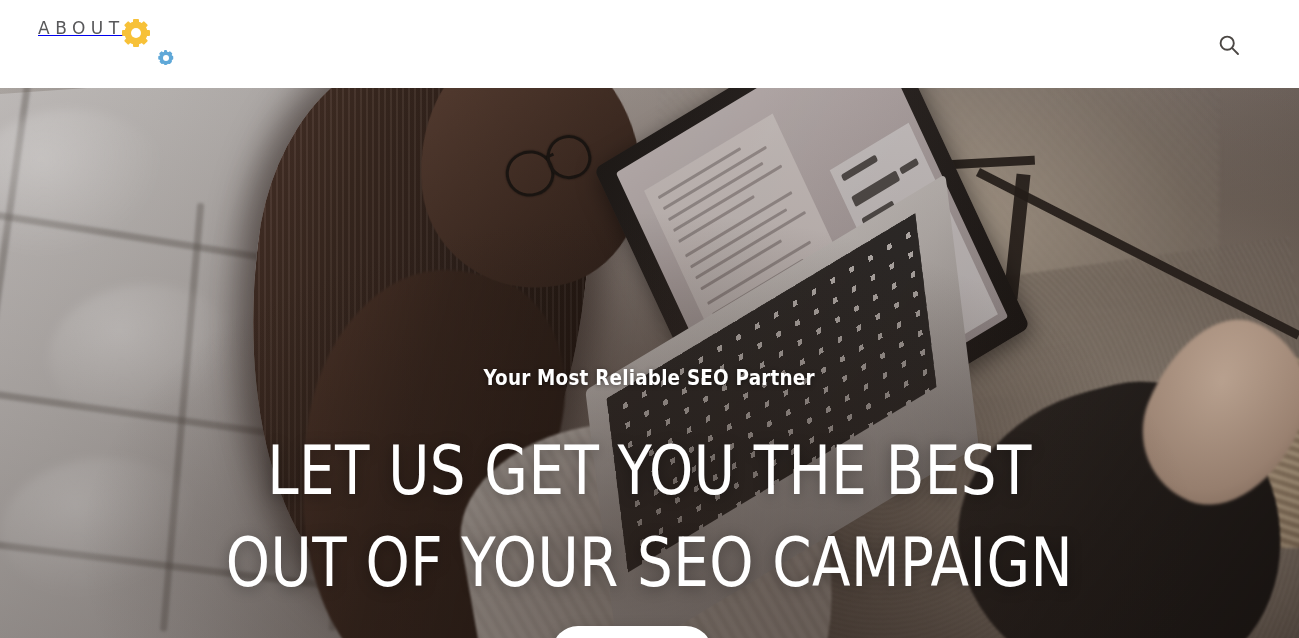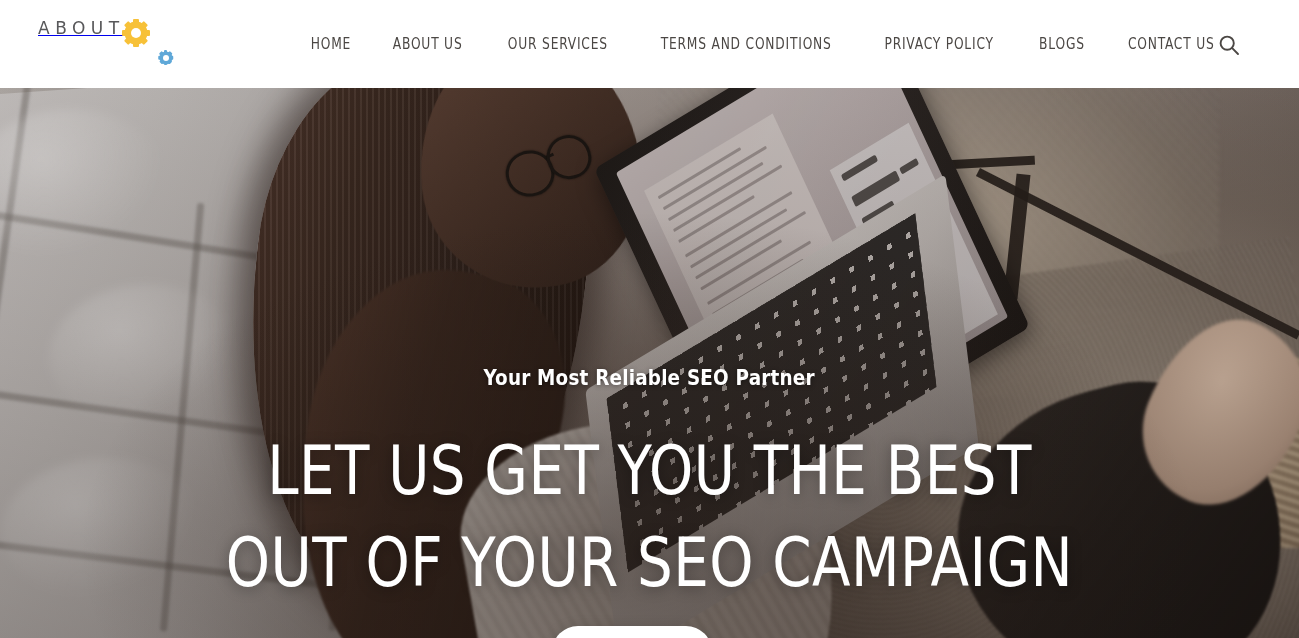--- a/index.html
+++ b/index.html
@@ -353,29 +353,20 @@
       <span class="gear gear-blue">
         <span class="tooth" style="transform:rotate(0deg)"></span>
         <span class="tooth" style="transform:rotate(45deg)"></span>
         <span class="tooth" style="transform:rotate(90deg)"></span>
         <span class="tooth" style="transform:rotate(135deg)"></span>
         <span class="ring"></span>
         <span class="hole"></span>
       </span>
     </a>
 
-    <nav class="main-nav">
-      <a class="nav-link" href="#">HOME</a>
-      <a class="nav-link" href="#">ABOUT US</a>
-      <a class="nav-link" href="#">OUR SERVICES</a>
-      <a class="nav-link" href="#">TERMS AND CONDITIONS</a>
-      <a class="nav-link" href="#">PRIVACY POLICY</a>
-      <a class="nav-link" href="#">BLOGS</a>
-      <a class="nav-link" href="#">CONTACT US</a>
-    </nav>
 
     <button class="search-btn" aria-label="search">
       <svg width="22" height="22" viewBox="0 0 22 22" fill="none">
         <circle cx="9.2" cy="9.2" r="6.6" stroke="#4b4744" stroke-width="1.9"></circle>
         <line x1="14.2" y1="14.2" x2="20" y2="20" stroke="#4b4744" stroke-width="1.9" stroke-linecap="round"></line>
       </svg>
     </button>
   </header>
 
   <section class="hero">

